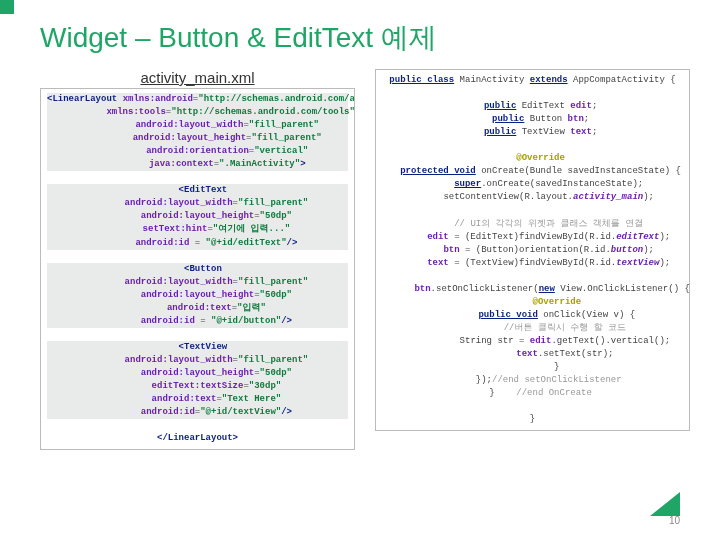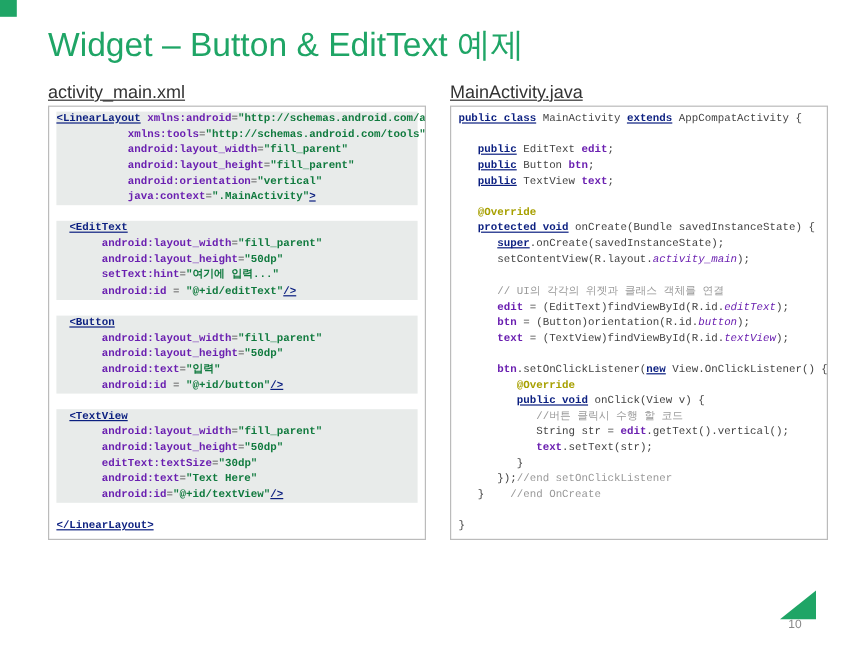--- a/index.html
+++ b/index.html
@@ -1,32 +1,32 @@
 <!DOCTYPE html>
 <html><head>
 <meta charset="utf-8">
 <style>
   * { box-sizing: border-box; }
   body { margin:0; font-family: Verdana, sans-serif; width:720px; height:540px; overflow:hidden; color:#444; position:relative; }
   .slide { padding:15px 30px 10px 40px; width:720px; height:540px; position:relative; }
   .accent { position:absolute; left:0; top:0; width:14px; height:14px; background:#1fa566; }
   h1.title { font-size:28px; font-weight:400; color:#1fa566; margin:4px 0 12px 0; letter-spacing:0; }
   .cols { display:flex; gap:20px; }
-  .col { flex:1; min-width:0; }
+  .col { flex:1; min-width:0;text-align:center; }
   .fname { font-size:15px; color:#333; margin:0 0 2px 0; text-decoration:underline; }
   pre { margin:0; font-size:9px; line-height:1.45; border:1px solid #bbb; padding:4px 6px; font-family:Consolas,"Courier New",monospace; overflow:hidden; white-space:pre; }
   pre .bg { background:#e8ebea; display:block; }
   .kw   { color:#0b1f80; font-weight:bold;text-decoration:underline; }
   .str  { color:#107a3e; font-weight:bold; }
   .attr { color:#6a1fb0; font-weight:bold; }
-  .tag  { color:#0b1f80; font-weight:bold;text-decoration:underline; }
+  .tag  { color:#0b1f80; font-weight:bold; }
   .ann  { color:#a7a000; font-weight:bold; }
-  .cl   { color:#6a1fb0; font-weight:normal; font-style:italic; }
+  .cl   { color:#6a1fb0; font-weight:bold; font-style:italic; }
   .cm   { color:#999;font-family:Liberation Mono, monospace; }
-  .footer { position:absolute; right:52px; bottom:14px; font-size:10px; color:#888; }
+  .footer { position:absolute; right:40px; bottom:14px; font-size:10px; color:#888; }
   .tri { position:absolute; right:40px; bottom:24px; width:0; height:0; border-left:30px solid transparent; border-bottom:24px solid #1fa566; }
 </style>
 </head>
 <body>
 
 <div class="slide">
   <div class="accent"></div>
   <h1 class="title">Widget – Button &amp; EditText 예제</h1>
 
   <div class="cols">
@@ -51,21 +51,20 @@
 <span class="bg">  <span class="tag">&lt;TextView</span>
        <span class="attr">android:layout_width</span>=<span class="str">"fill_parent"</span>
        <span class="attr">android:layout_height</span>=<span class="str">"50dp"</span>
        <span class="attr">editText:textSize</span>=<span class="str">"30dp"</span>
        <span class="attr">android:text</span>=<span class="str">"Text Here"</span>
        <span class="attr">android:id</span>=<span class="str">"@+id/textView"</span><span class="tag">/&gt;</span></span>
 <span class="tag">&lt;/LinearLayout&gt;</span></pre>
     </div>
 
     <div class="col">
-      <p class="fname">MainActivity.java</p>
 <pre><span class="kw">public class</span> <span>MainActivity</span> <span class="kw">extends</span> <span>AppCompatActivity {</span>
 
    <span class="kw">public</span> <span>EditText</span> <span class="attr">edit</span>;
    <span class="kw">public</span> <span>Button</span> <span class="attr">btn</span>;
    <span class="kw">public</span> <span>TextView</span> <span class="attr">text</span>;
 
    <span class="ann">@Override</span>
    <span class="kw">protected void</span> <span>onCreate(Bundle savedInstanceState) {</span>
       <span class="kw">super</span><span>.onCreate(savedInstanceState);</span>
       <span>setContentView(R.layout.</span><span class="cl">activity_main</span><span>);</span>

